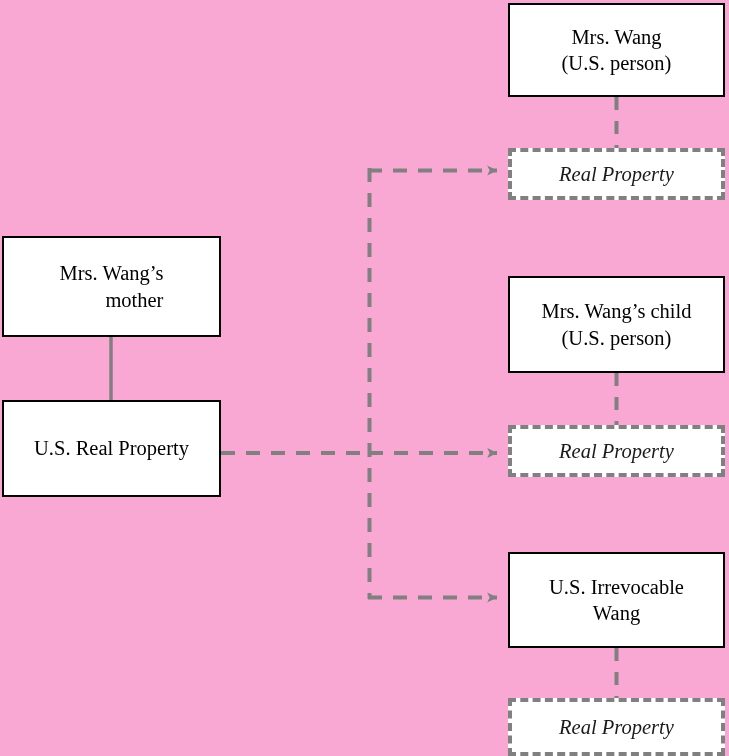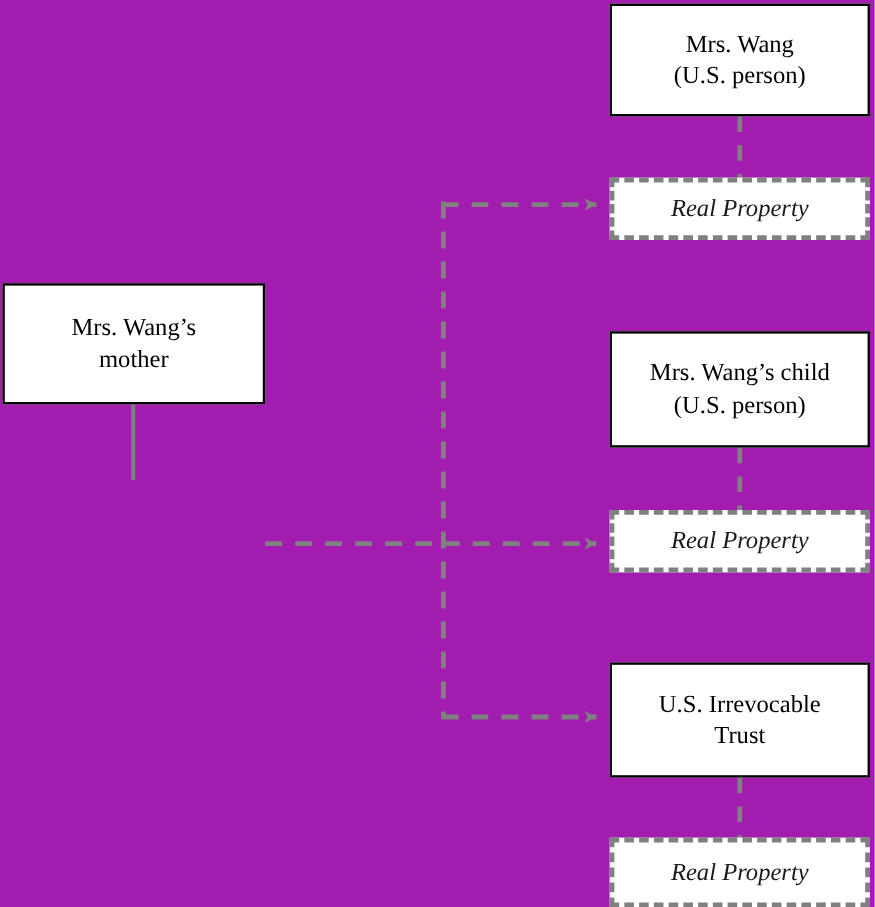--- a/index.html
+++ b/index.html
@@ -8,21 +8,21 @@
     background: #ffffff;
   }
   body {
     font-family: "Liberation Serif", "DejaVu Serif", serif;
   }
   #diagram {
     position: relative;
     width: 729px;
     height: 756px;
     overflow: hidden;
-    background: #a21caf;
+    background: #f9a8d4;
   }
   .node {
     position: absolute;
     box-sizing: border-box;
     display: flex;
     align-items: center;
     justify-content: center;
     text-align: center;
     color: #000000;
     font-size: 20.5px;
@@ -85,37 +85,40 @@
 
   <div class="node solid" style="left: 508px; top: 3px; width: 217px; height: 94px;">
     <span class="label">Mrs. Wang
 (U.S. person)</span>
   </div>
 
   <div class="node dashed" style="left: 508px; top: 148px; width: 217px; height: 52px;">
     <span class="label">Real Property</span>
   </div>
 
-  <div class="node solid" style="left: 2px; top: 236px; width: 219px; height: 101px;">
+  <div class="node solid" style="left: 2px; top: 236px; width: 219px; height: 101px; text-align: right;">
     <span class="label">Mrs. Wang’s
 mother</span>
   </div>
 
   <div class="node solid" style="left: 508px; top: 276px; width: 217px; height: 97px; justify-content: center;">
     <span class="label">Mrs. Wang’s child
 (U.S. person)</span>
   </div>
 
+  <div class="node solid" style="left: 2px; top: 400px; width: 219px; height: 97px;">
+    <span class="label">U.S. Real Property</span>
+  </div>
 
   <div class="node dashed" style="left: 508px; top: 425px; width: 217px; height: 52px;">
     <span class="label">Real Property</span>
   </div>
 
   <div class="node solid" style="left: 508px; top: 552px; width: 217px; height: 96px;">
     <span class="label">U.S.  Irrevocable
-Trust</span>
+Wang</span>
   </div>
 
   <div class="node dashed" style="left: 508px; top: 698px; width: 217px; height: 58px;">
     <span class="label">Real Property</span>
   </div>
 
 </div>
 
 </body></html>

